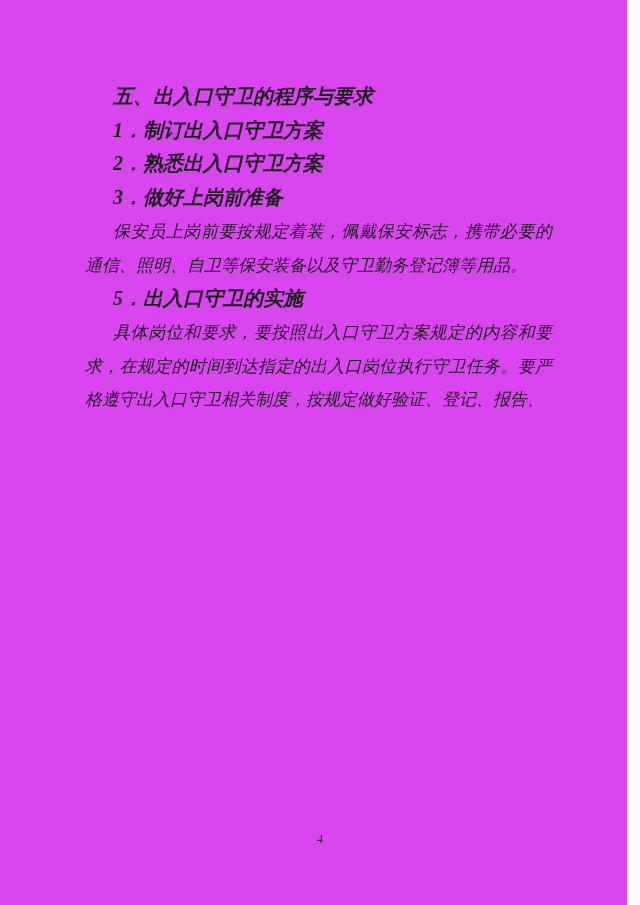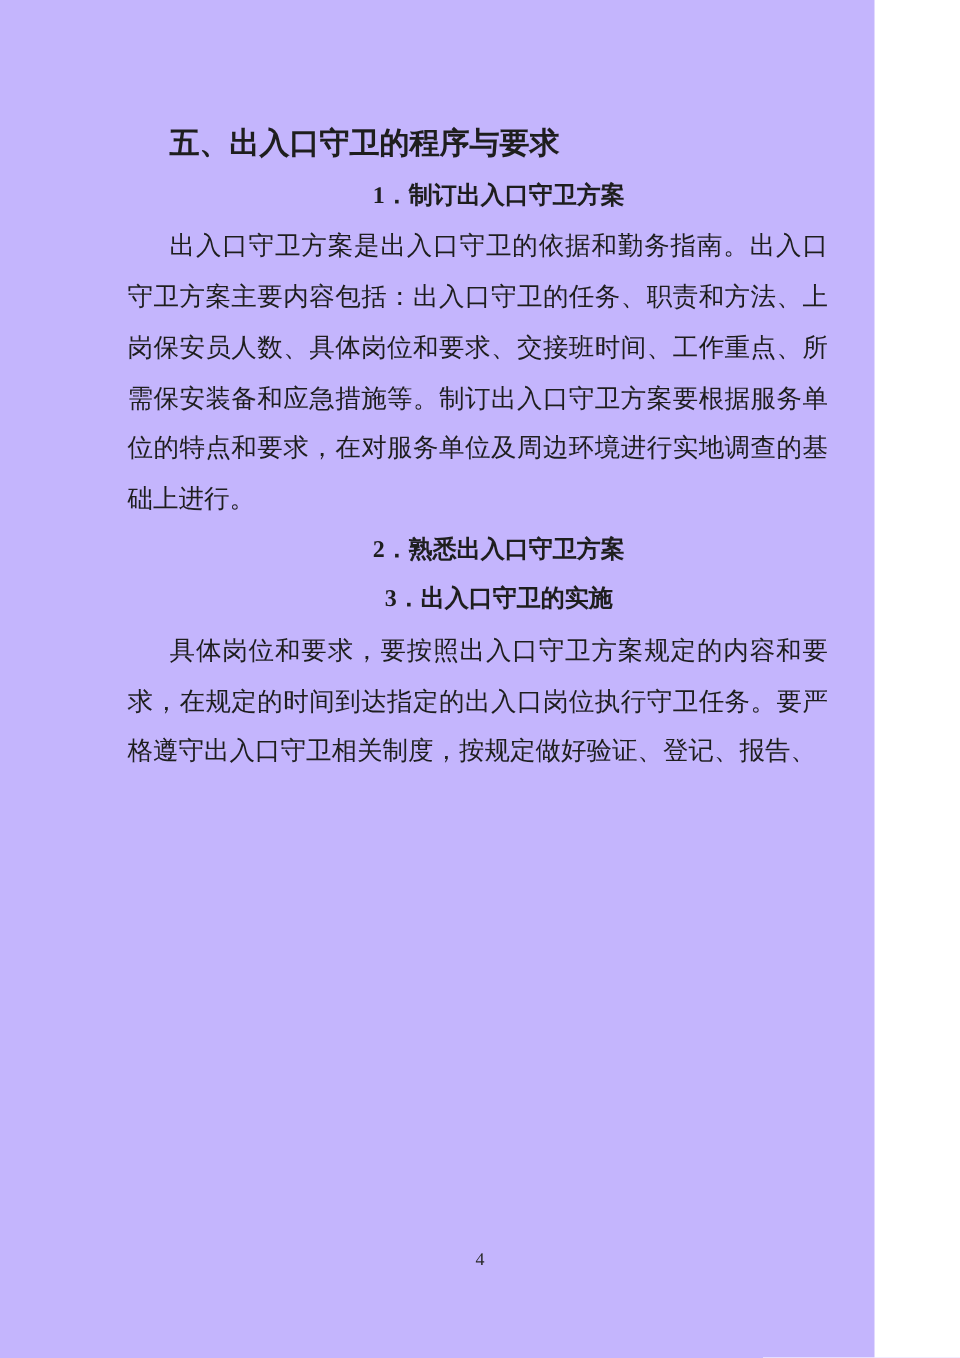--- a/index.html
+++ b/index.html
@@ -6,44 +6,44 @@
   html, body {
     width: 640px;
     height: 905px;
     background: #ffffff;
     font-family: "Liberation Serif", "DejaVu Serif", serif;
     color: #1e1e1e;
     overflow: hidden;
   }
   .page {
     position: relative;
-    width: 583px;
+    width: 627px;
     height: 905px;
-    background: #c4b5fd;
+    background: #d946ef;
+    font-style: italic;
   }
   .content {
     position: absolute;
     left: 85px;
     top: 80px;
     width: 467px;
   }
   .doc-title {
     font-size: 20px;
     font-weight: bold;
     line-height: 33.7px;
     padding-left: 28px;
     white-space: nowrap;
   }
   .doc-subheading {
-    font-size: 16px;
+    font-size: 20px;
     font-weight: bold;
     line-height: 33.7px;
     padding-left: 28px;
     white-space: nowrap;
-    text-align: center;
   }
   .doc-paragraph {
     font-size: 17px;
     line-height: 33.7px;
     text-align: justify;
     text-justify: inter-character;
     text-indent: 28px;
     overflow-wrap: break-word;
     word-break: normal;
     line-break: strict;
@@ -61,29 +61,32 @@
 </head>
 <body>
 
 <div class="page">
   <div class="content">
 
     <div class="doc-title">五、出入口守卫的程序与要求</div>
 
     <div>
       <div class="doc-subheading">1．制订出入口守卫方案</div>
-      <div class="doc-paragraph">出入口守卫方案是出入口守卫的依据和勤务指南。出入口守卫方案主要内容包括：出入口守卫的任务、职责和方法、上岗保安员人数、具体岗位和要求、交接班时间、工作重点、所需保安装备和应急措施等。制订出入口守卫方案要根据服务单位的特点和要求，在对服务单位及周边环境进行实地调查的基础上进行。</div>
     </div>
 
     <div>
       <div class="doc-subheading">2．熟悉出入口守卫方案</div>
     </div>
 
+    <div>
+      <div class="doc-subheading">3．做好上岗前准备</div>
+      <div class="doc-paragraph">保安员上岗前要按规定着装，佩戴保安标志，携带必要的通信、照明、自卫等保安装备以及守卫勤务登记簿等用品。</div>
+    </div>
 
     <div>
-      <div class="doc-subheading">3．出入口守卫的实施</div>
+      <div class="doc-subheading">5．出入口守卫的实施</div>
       <div class="doc-paragraph">具体岗位和要求，要按照出入口守卫方案规定的内容和要求，在规定的时间到达指定的出入口岗位执行守卫任务。要严格遵守出入口守卫相关制度，按规定做好验证、登记、报告、</div>
     </div>
 
   </div>
 
   <div class="page-number">4</div>
 </div>
 
 </body></html>

